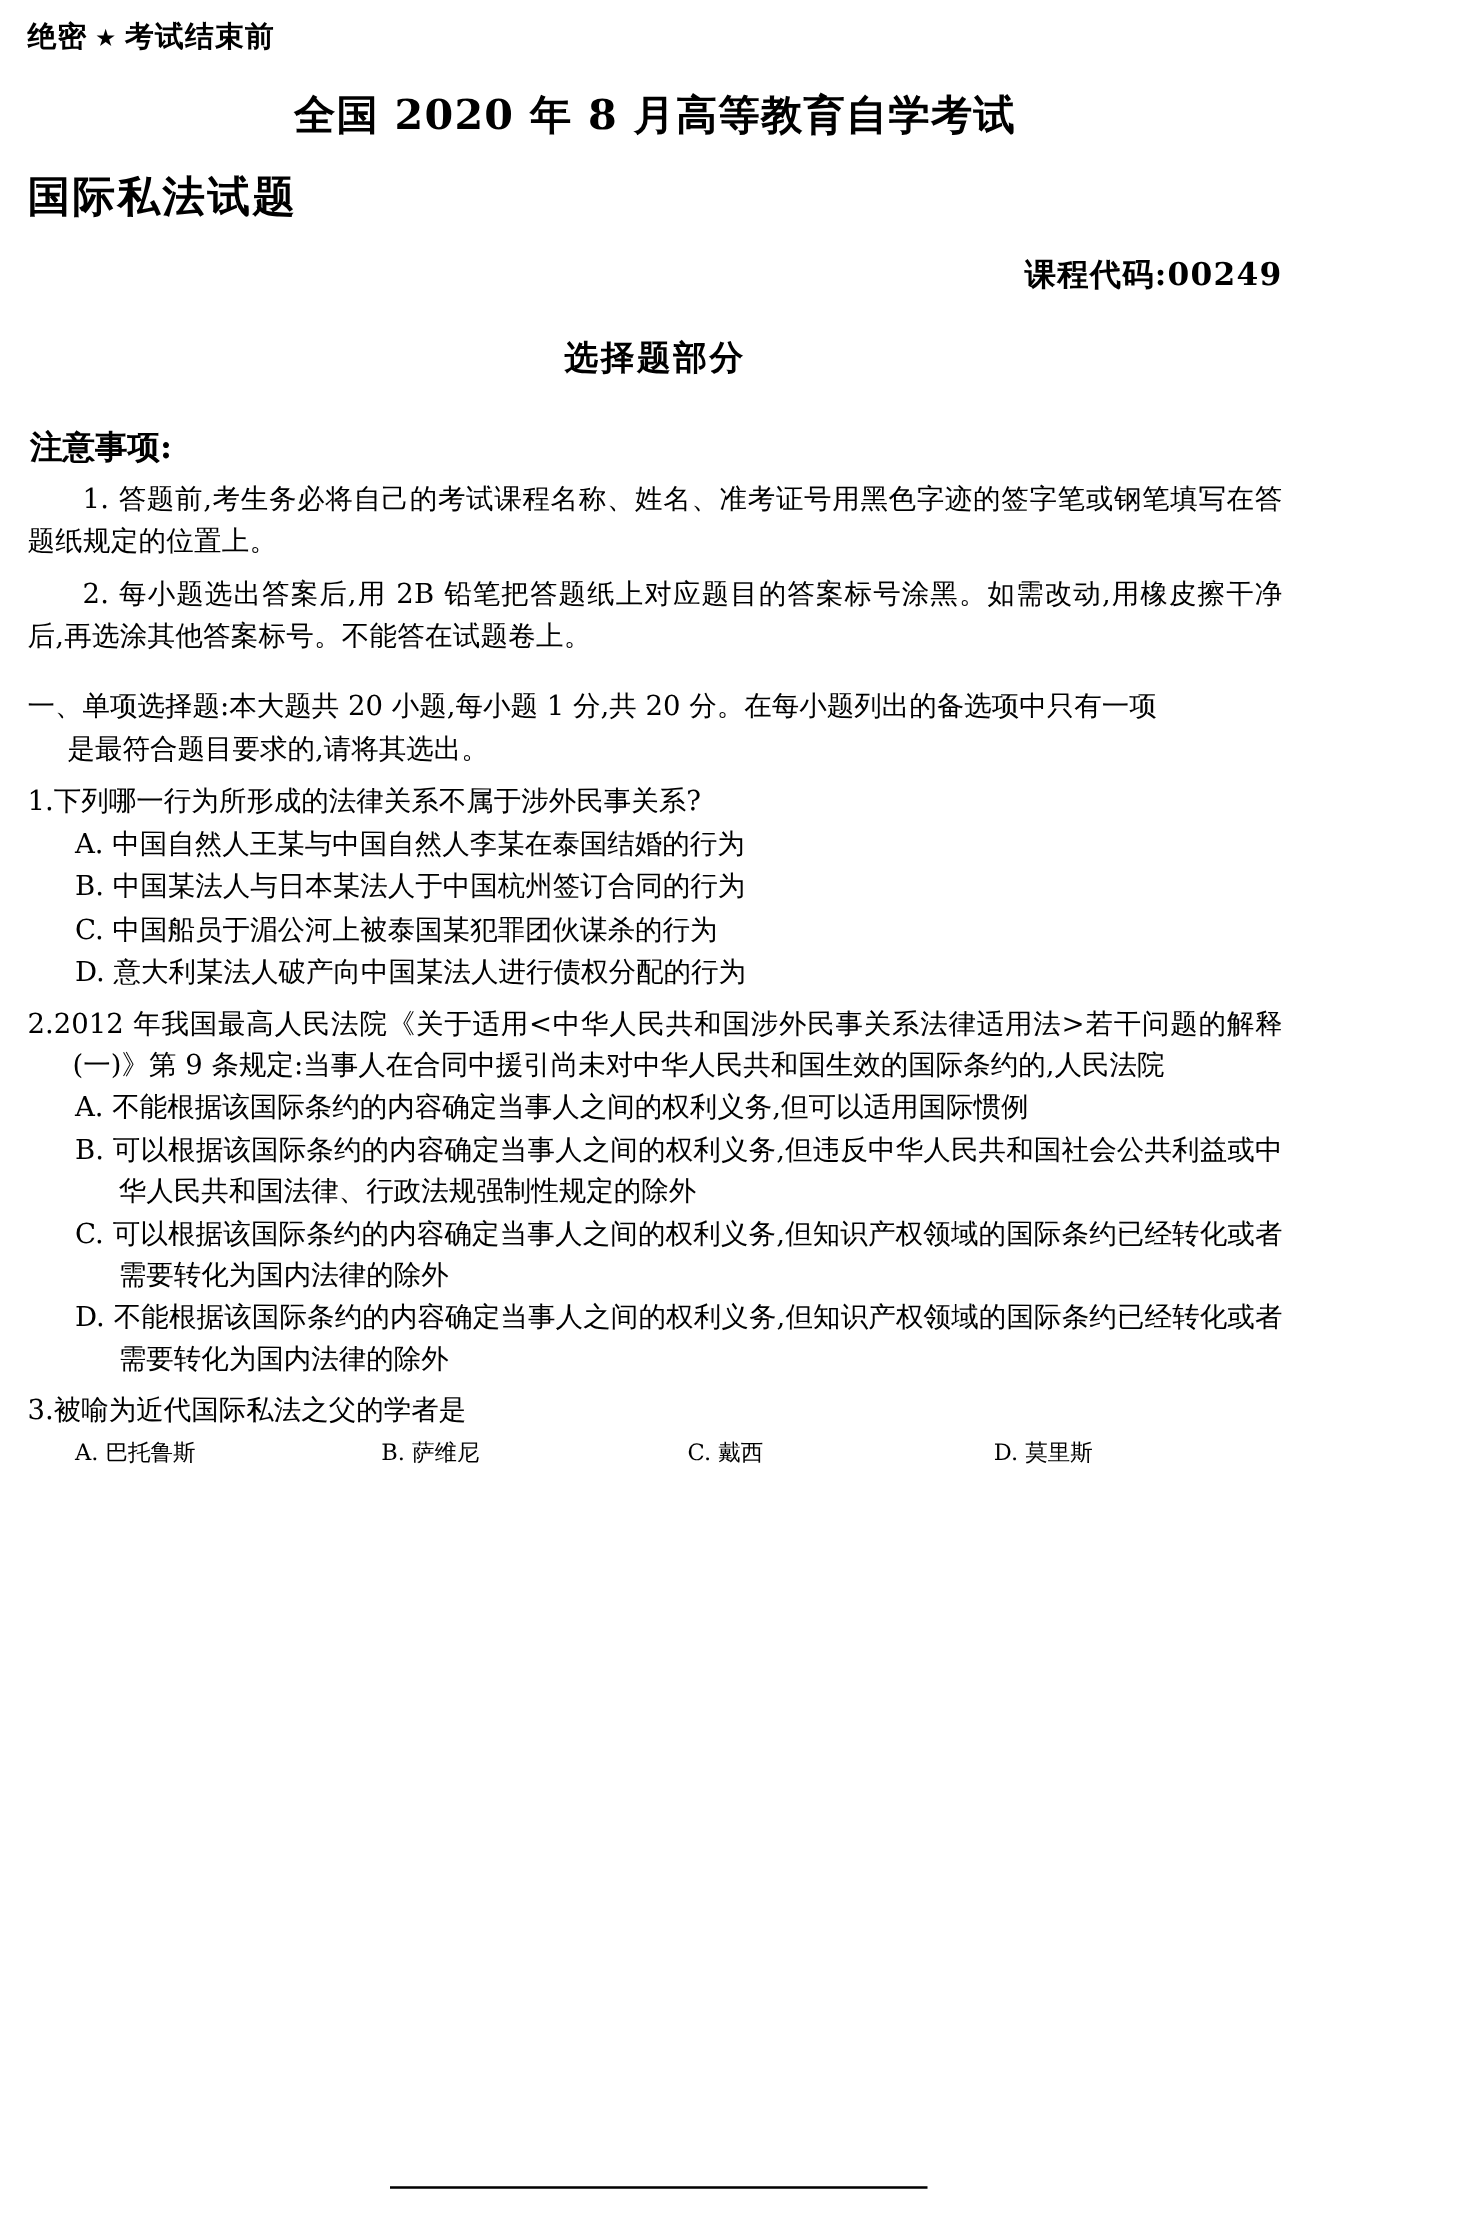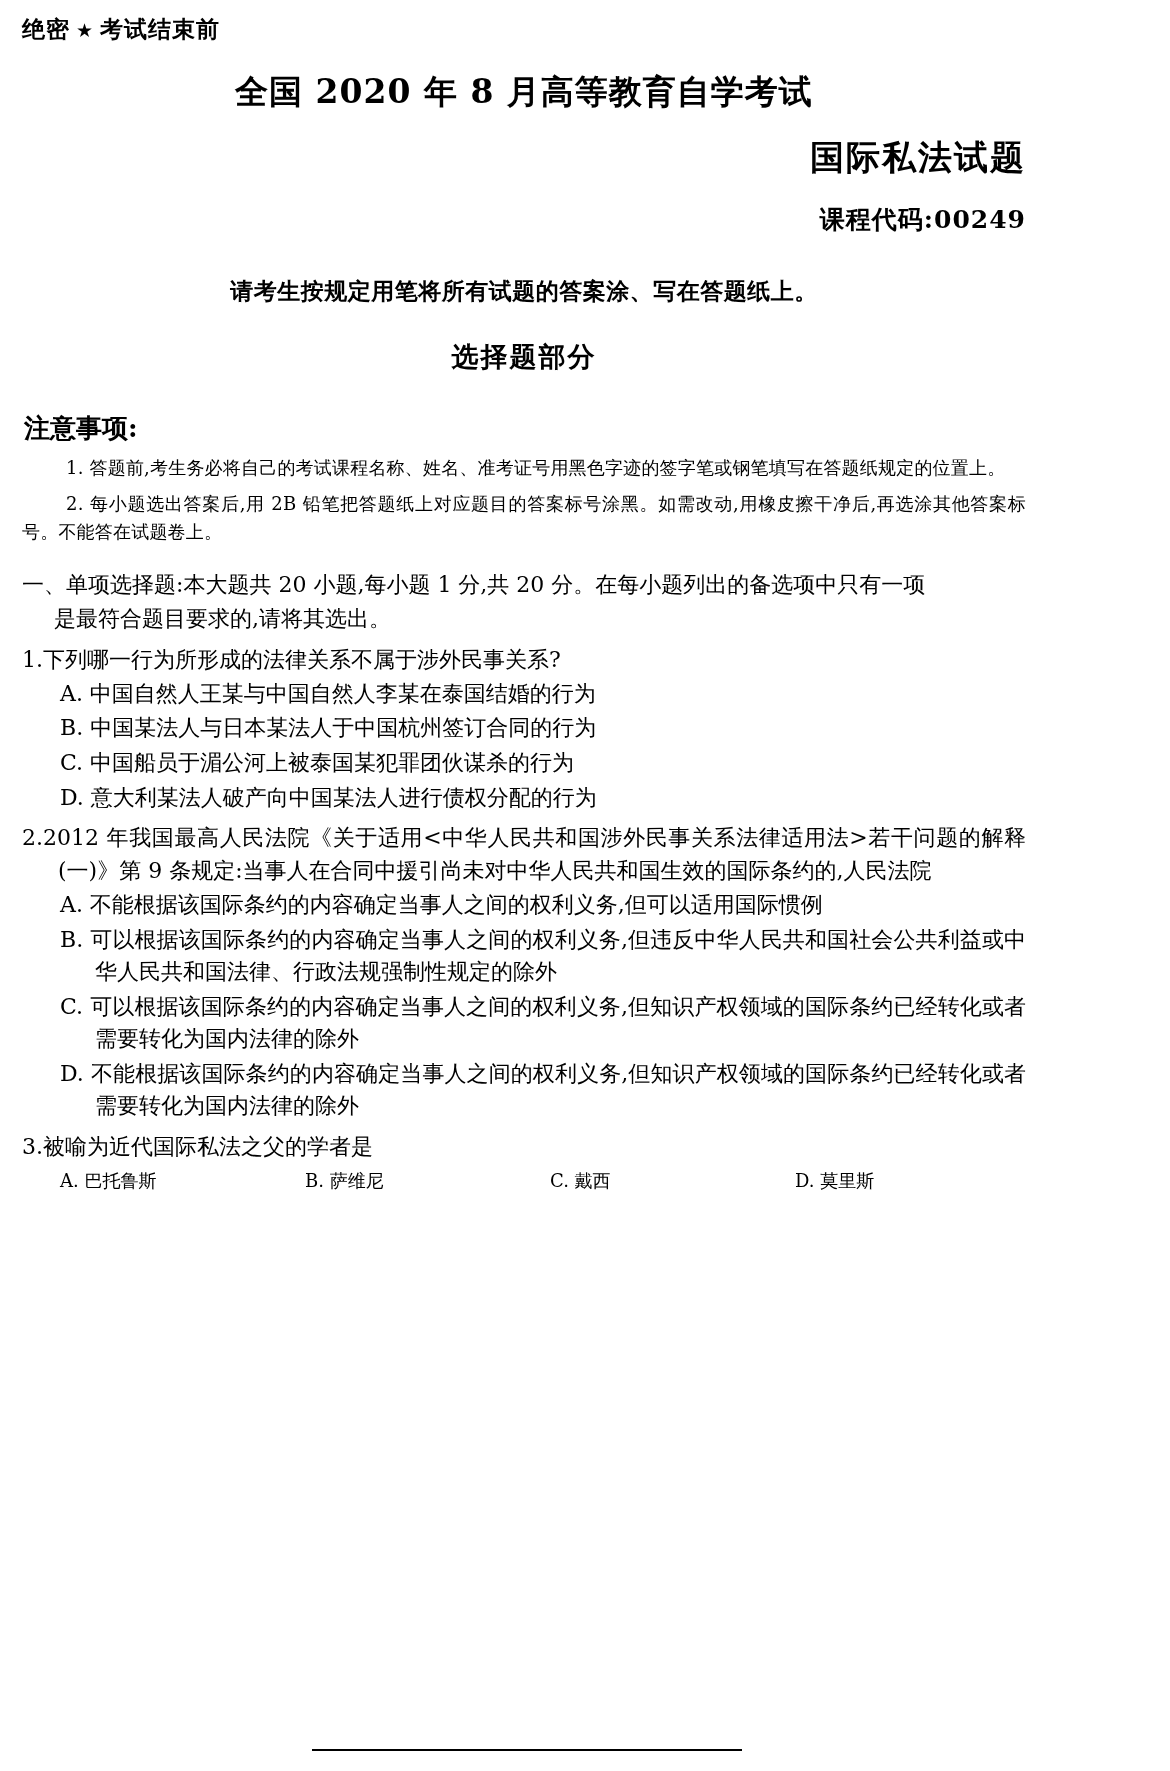--- a/index.html
+++ b/index.html
@@ -40,21 +40,21 @@
   }
   .title-main {
     text-align: center;
     font-size: 33px;
     font-weight: bold;
     letter-spacing: 1px;
     margin-top: 12px;
     font-family: "DejaVu Serif", "Liberation Serif", serif;
   }
   .title-sub {
-    text-align: right;
+    text-align: left;
     font-size: 34px;
     font-weight: bold;
     letter-spacing: 2px;
     margin-top: 20px;
   }
   .course-code {
     text-align: right;
     font-size: 25px;
     font-weight: bold;
     margin-top: 22px;
@@ -74,21 +74,21 @@
     margin-top: 32px;
     letter-spacing: 2px;
   }
   .notes-head {
     font-size: 26px;
     font-weight: bold;
     margin-top: 36px;
     margin-left: 2px;
   }
   .note-item {
-    font-size: 18px;
+    font-size: 22px;
     line-height: 1.55;
     margin-top: 8px;
     text-indent: 44px;
     text-align: justify;
     letter-spacing: 0.2px;
   }
   .q-head {
     font-size: 22px;
     font-weight: normal;
     margin-top: 22px;
@@ -155,21 +155,20 @@
   <div class="secret-line">
     <span>绝密</span><span class="star">★</span><span>考试结束前</span>
   </div>
 
   <div class="content">
 
     <div class="title-main">全国 2020 年 8 月高等教育自学考试</div>
     <div class="title-sub">国际私法试题</div>
     <div class="course-code">课程代码:00249</div>
 
-    <div class="notice-bold">请考生按规定用笔将所有试题的答案涂、写在答题纸上。</div>
 
     <div class="section-title">选择题部分</div>
 
     <div class="notes-head">注意事项:</div>
     <div class="note-item">1. 答题前,考生务必将自己的考试课程名称、姓名、准考证号用黑色字迹的签字笔或钢笔填写在答题纸规定的位置上。</div>
     <div class="note-item">2. 每小题选出答案后,用 2B 铅笔把答题纸上对应题目的答案标号涂黑。如需改动,用橡皮擦干净后,再选涂其他答案标号。不能答在试题卷上。</div>
 
     <div class="q-head">
       <span>一、单项选择题:本大题共 20 小题,每小题 1 分,共 20 分。在每小题列出的备选项中只有一项</span>
       <span class="indent2">是最符合题目要求的,请将其选出。</span>

